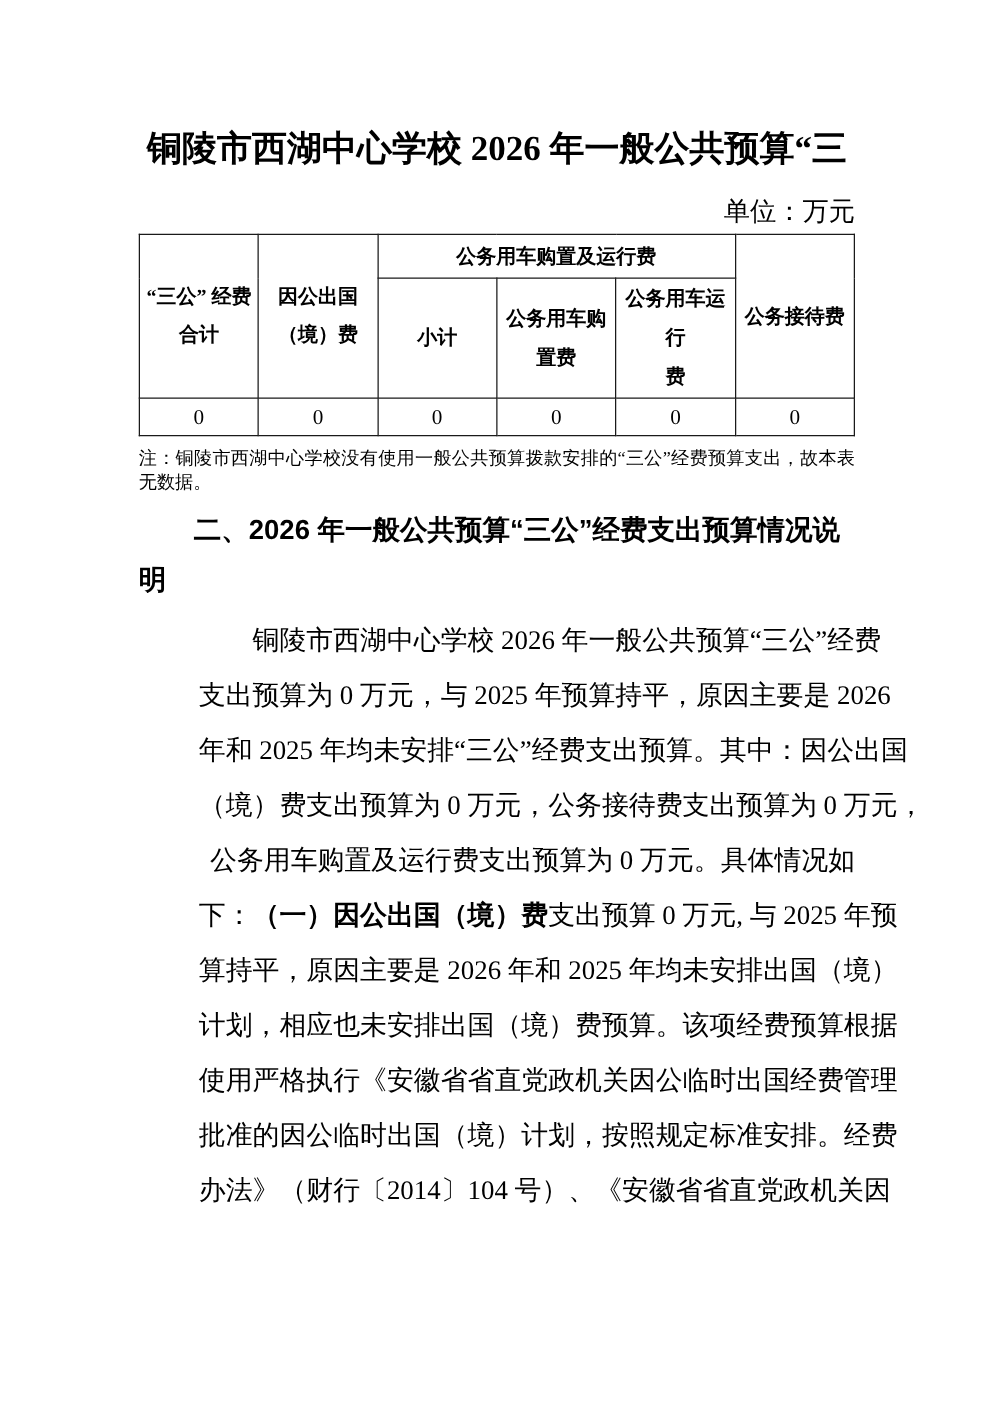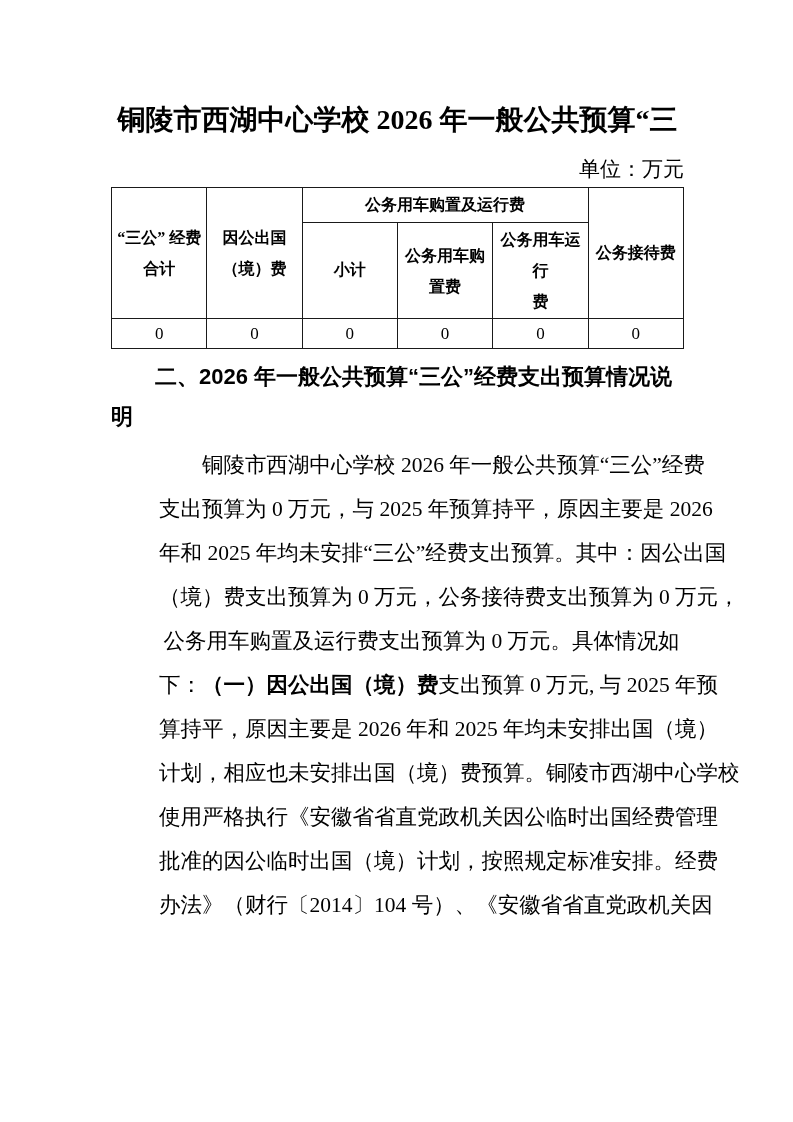--- a/index.html
+++ b/index.html
@@ -79,21 +79,21 @@
 
   .body-text{margin-top:6px;font-size:21.5px;}
   .bl{
     height:44px;
     line-height:44px;
     white-space:nowrap;
     text-align:justify;
     text-align-last:justify;
     margin-left:48px;
   }
-  .bl.natural{text-align:center;text-align-last:left;white-space:normal;}
+  .bl.natural{text-align:right;text-align-last:left;white-space:normal;}
   .bl.indent{text-indent:2em;}
   .bl b{font-weight:bold;}
 
   .page-number{
     position:absolute;
     left:0;right:0;
     top:1034px;
     text-align:center;
     font-size:13.5px;
     color:#1a1a1a;
@@ -149,35 +149,36 @@
           <td class="val">0</td>
           <td class="val">0</td>
           <td class="val">0</td>
           <td class="val">0</td>
           <td class="val">0</td>
           <td class="val">0</td>
         </tr>
       </tbody>
     </table>
 
+    <div class="table-note">注：铜陵市西湖中心学校没有使用一般公共预算拨款安排的“三公”经费预算支出，故本表无数据。</div>
 
     <div class="sec2-heading">二、2026 年一般公共预算“三公”经费支出预算情况说明</div>
 
     <div class="body-text">
       <div class="paragraph">
         <div class="bl indent">铜陵市西湖中心学校 2026 年一般公共预算“三公”经费</div>
         <div class="bl">支出预算为 0 万元，与 2025 年预算持平，原因主要是 2026</div>
         <div class="bl">年和 2025 年均未安排“三公”经费支出预算。其中：因公出国</div>
         <div class="bl">（境）费支出预算为 0 万元，公务接待费支出预算为 0 万元，</div>
         <div class="bl natural">公务用车购置及运行费支出预算为 0 万元。具体情况如下：</div>
       </div>
       <div class="paragraph">
         <div class="bl indent"><b>（一）因公出国（境）费</b><span>支出预算 0 万元, 与 2025 年预</span></div>
         <div class="bl">算持平，原因主要是 2026 年和 2025 年均未安排出国（境）</div>
-        <div class="bl">计划，相应也未安排出国（境）费预算。铜陵市西湖中心学校</div>
+        <div class="bl">计划，相应也未安排出国（境）费预算。该项经费预算根据</div>
         <div class="bl">使用严格执行《安徽省省直党政机关因公临时出国经费管理</div>
         <div class="bl">批准的因公临时出国（境）计划，按照规定标准安排。经费</div>
         <div class="bl">办法》（财行〔2014〕104 号）、《安徽省省直党政机关因</div>
       </div>
     </div>
 
   </div>
 
   <div class="page-number">- 1 -</div>
 </div>

